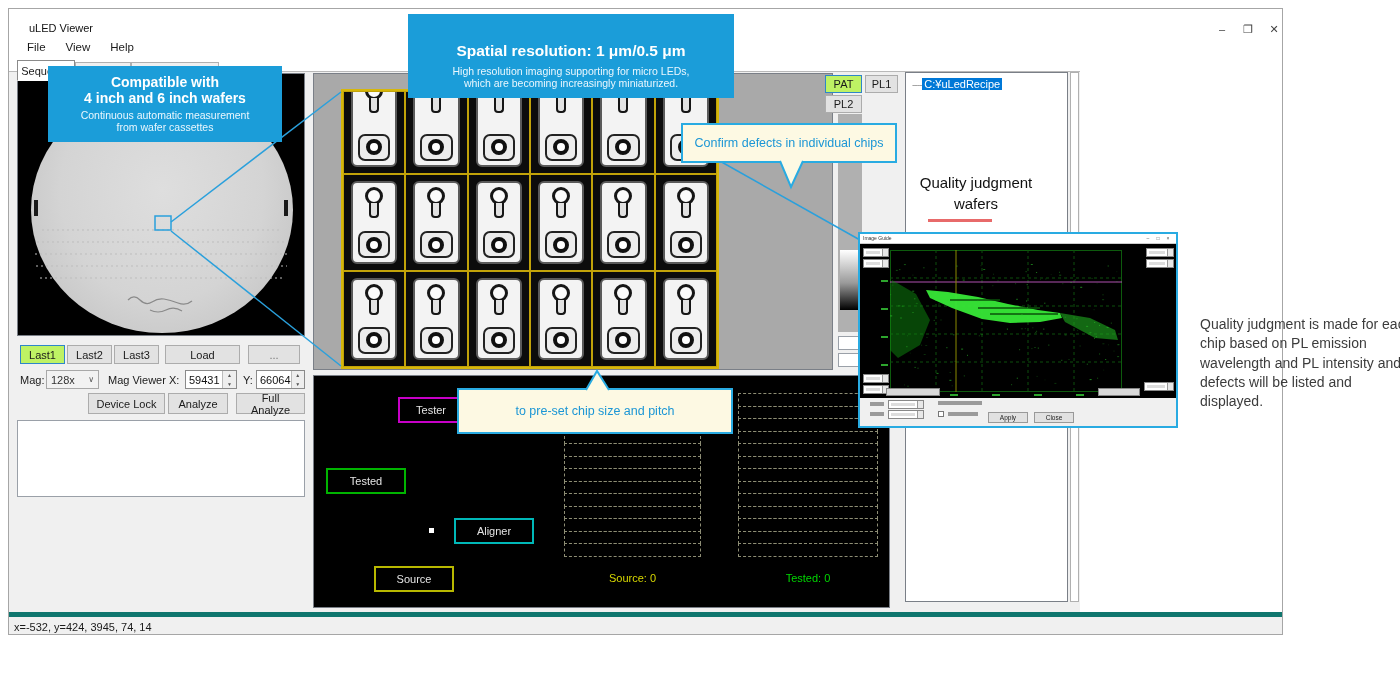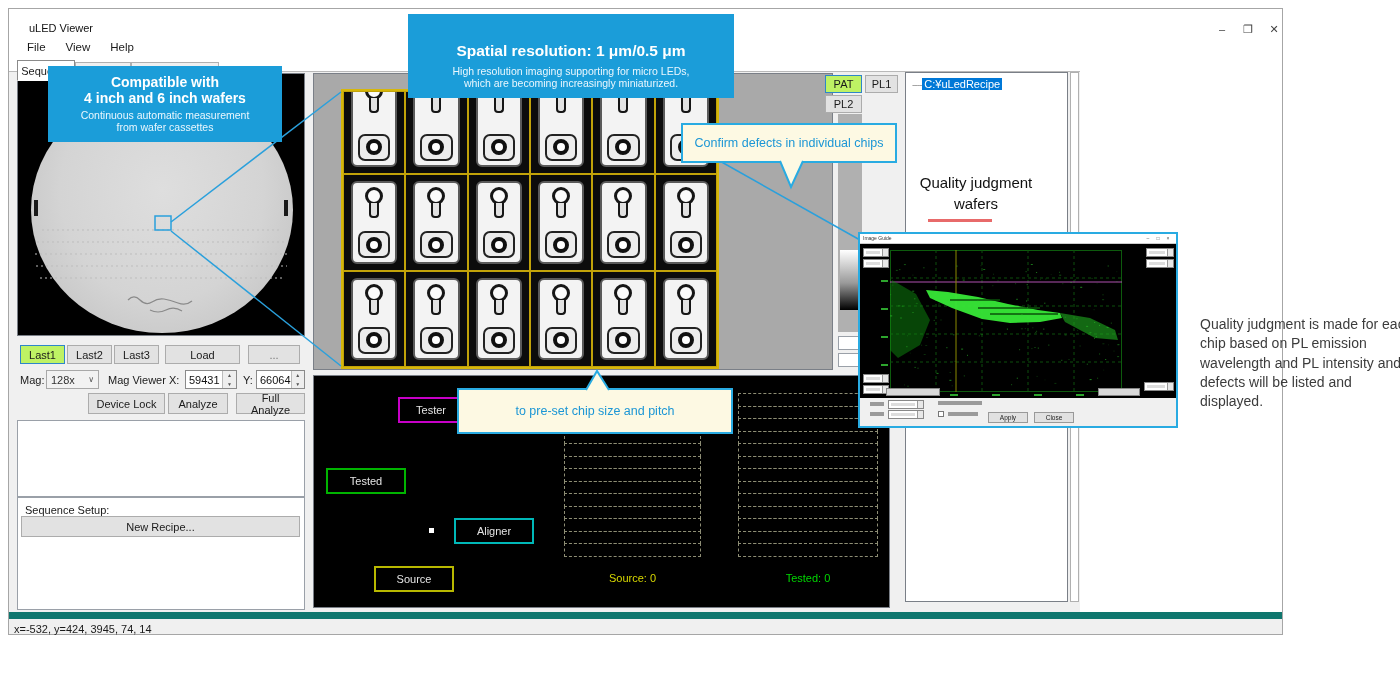--- a/index.html
+++ b/index.html
@@ -77,21 +77,21 @@
   .mini .ar{width:5px;border-left:1px solid #999;background:#e8e8e8;}
   .tickdash{position:absolute;background:#2da52d;}
   .inset-strip{position:absolute;left:0;top:164px;width:316px;height:28px;background:#f0f0f0;}
   .tinybar{position:absolute;background:#9a9a9a;}
   .tinybtn{position:absolute;background:#e1e1e1;border:1px solid #999;font-size:6.5px;color:#222;
            display:flex;align-items:center;justify-content:center;box-sizing:border-box;}
   .tree-item{position:absolute;left:6px;top:5px;font-size:11px;display:flex;align-items:center;}
   .tree-prefix{color:#999;letter-spacing:-1px;margin-right:1px;font-size:10px;}
   .tree-sel{background:#0078d7;color:#fff;padding:0 2px;}
   .status-bar{position:absolute;left:9px;top:612px;width:1273px;height:22px;background:#f0f0f0;
-              border-top:7px solid #0f766e;box-sizing:border-box;}
+              border-top:5px solid #0f766e;box-sizing:border-box;}
   .underline-red{position:absolute;background:#e86a6a;z-index:5;}
   .gradbar{position:absolute;background:linear-gradient(to bottom,#ffffff 0%,#9a9a9a 55%,#000 100%);}
 </style>
 </head>
 <body>
 
 <div class="page">
 
   <div class="app-window">
     <span class="title-text">uLED Viewer</span>
@@ -142,24 +142,20 @@
         <span>▲</span>
         <span>▼</span>
       </span>
   </div>
 
   <button class="btn" style="left:88px;top:393px;width:77px;height:21px;">Device Lock</button>
   <button class="btn" style="left:168px;top:393px;width:60px;height:21px;">Analyze</button>
   <button class="btn" style="left:236px;top:393px;width:69px;height:21px;">Full Analyze</button>
 
   <div class="whitebox" style="left:17px;top:420px;width:288px;height:77px;"></div>
-  <div class="whitebox" style="left:17px;top:497px;width:288px;height:113px;">
-    <span class="lbl" style="left:7px;top:6px;">Sequence Setup:</span>
-    <button class="btn" style="left:3px;top:18px;width:279px;height:21px;">New Recipe...</button>
-  </div>
 
   <div class="panel" style="left:313px;top:73px;width:520px;height:297px;background:#a9a9a9;">
     <div class="chip-grid" id="chip-grid">
         <div class="chip-row" style="height: 84px;">
           <div class="chip-cell">
             <div class="chip" style="top: -16px;">
               <div class="kh-circle"></div>
               <div class="kh-stem"></div>
               <div class="pad">
                 <div class="pad-ring"></div>

